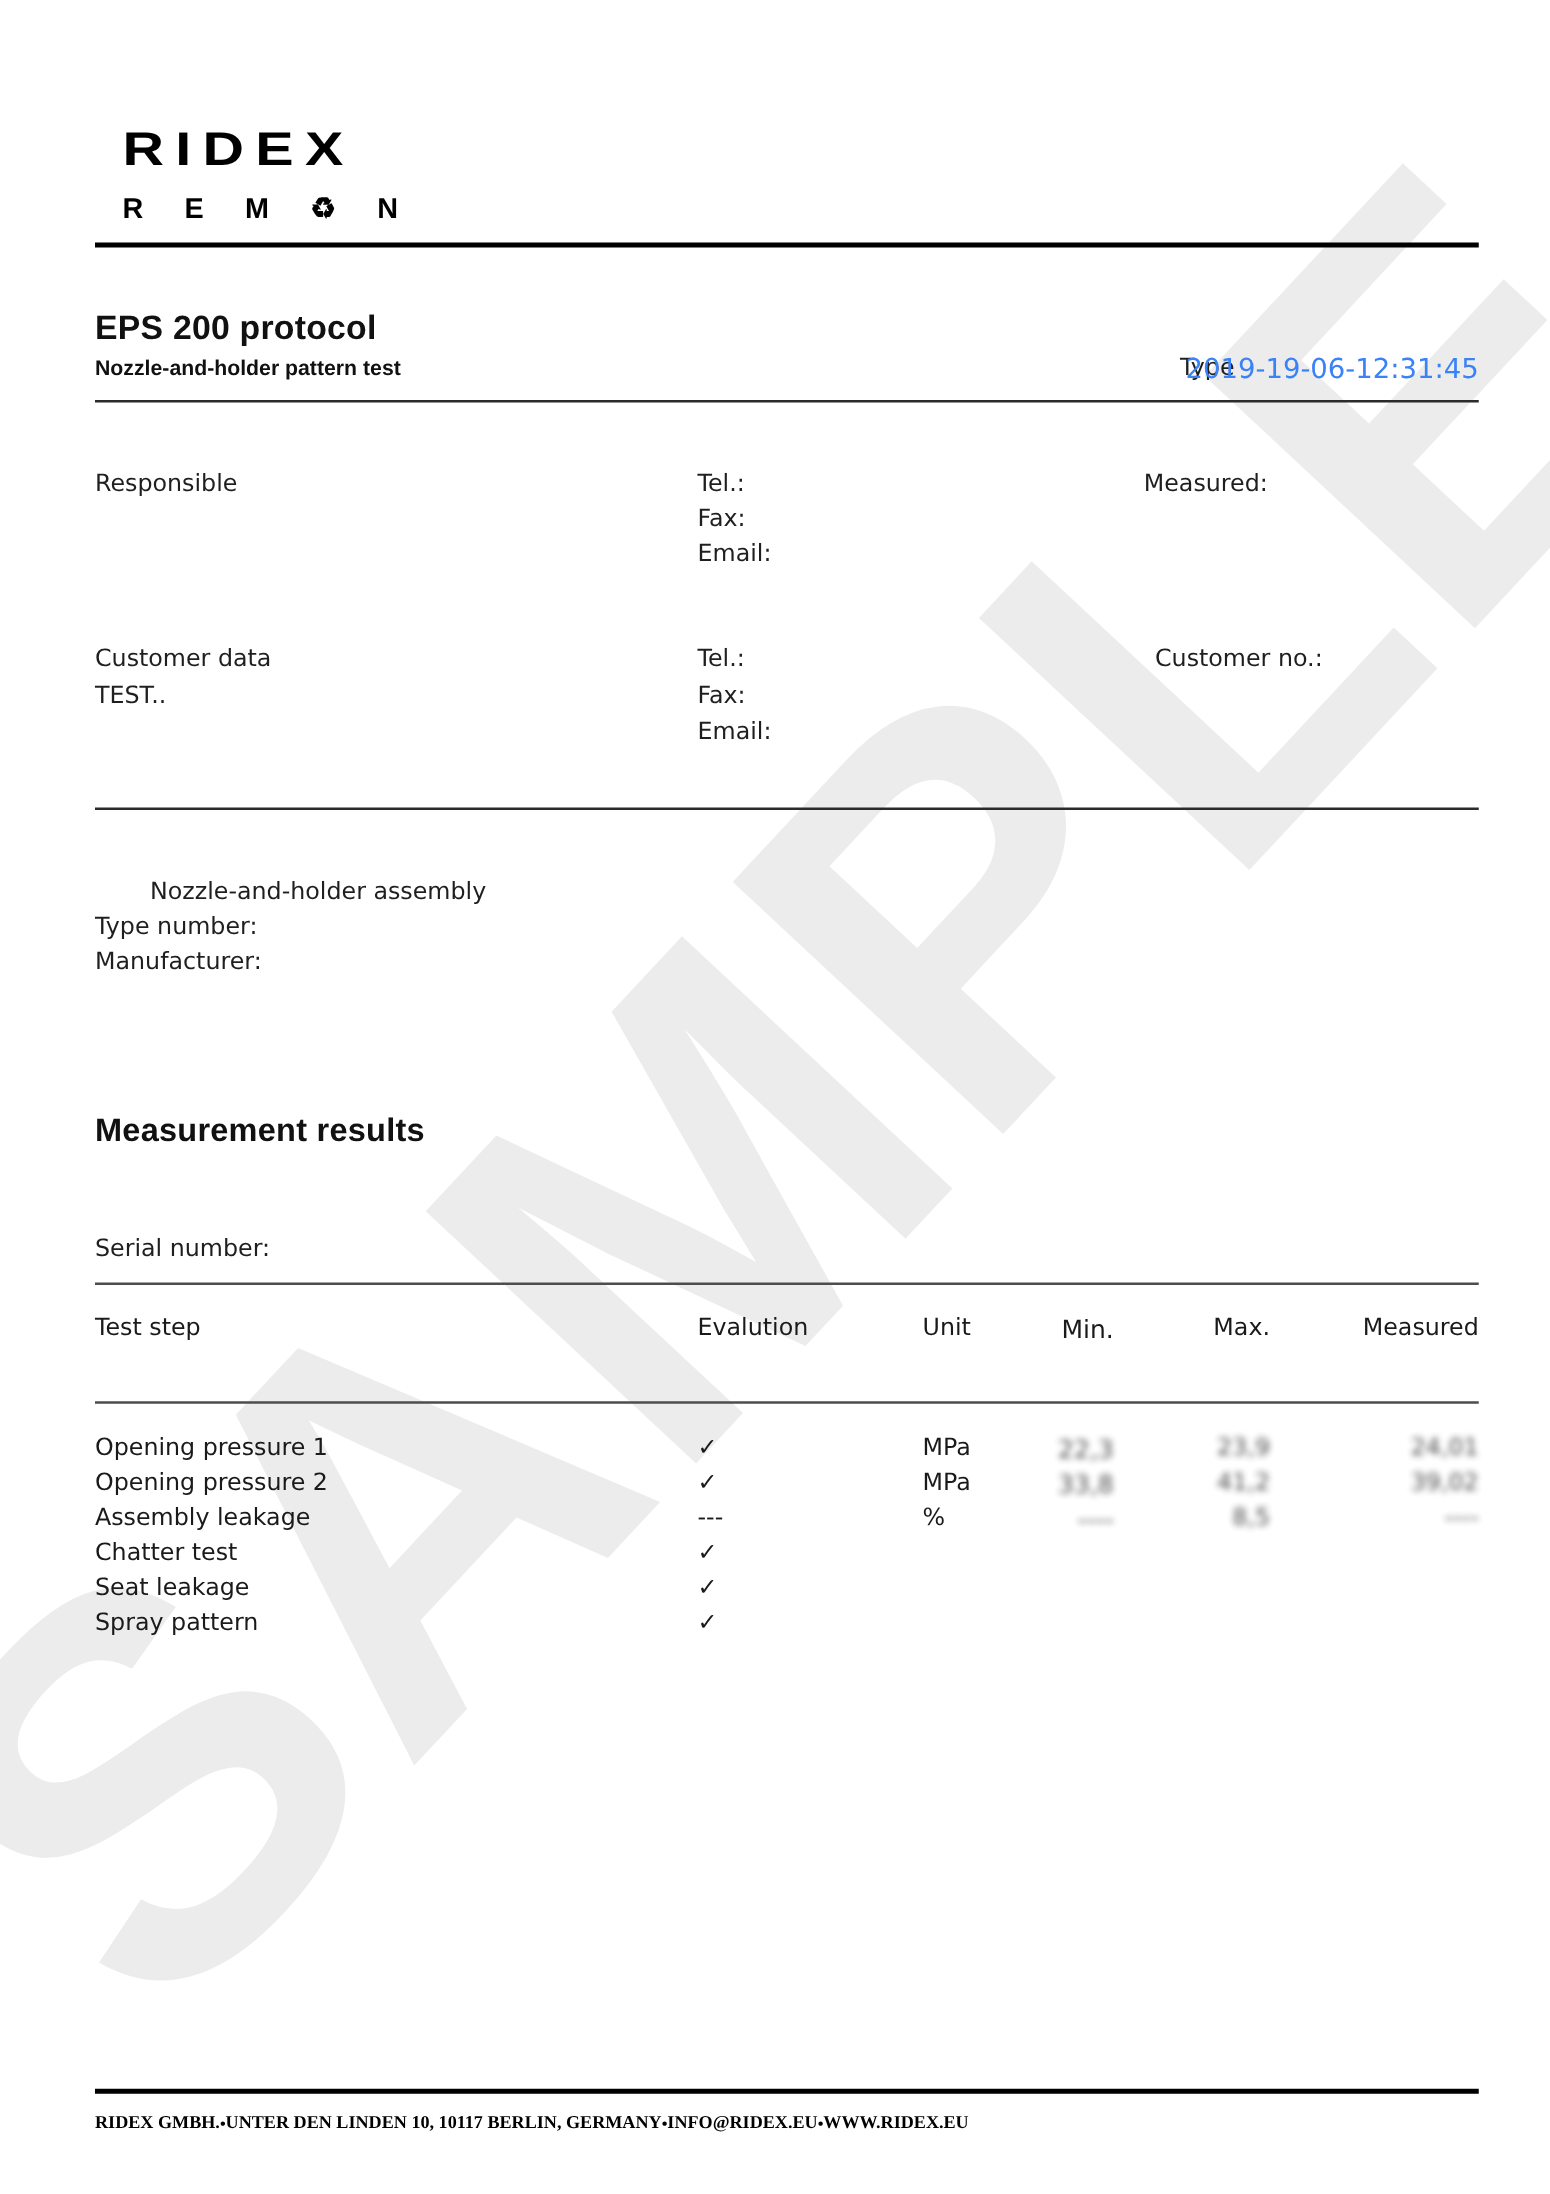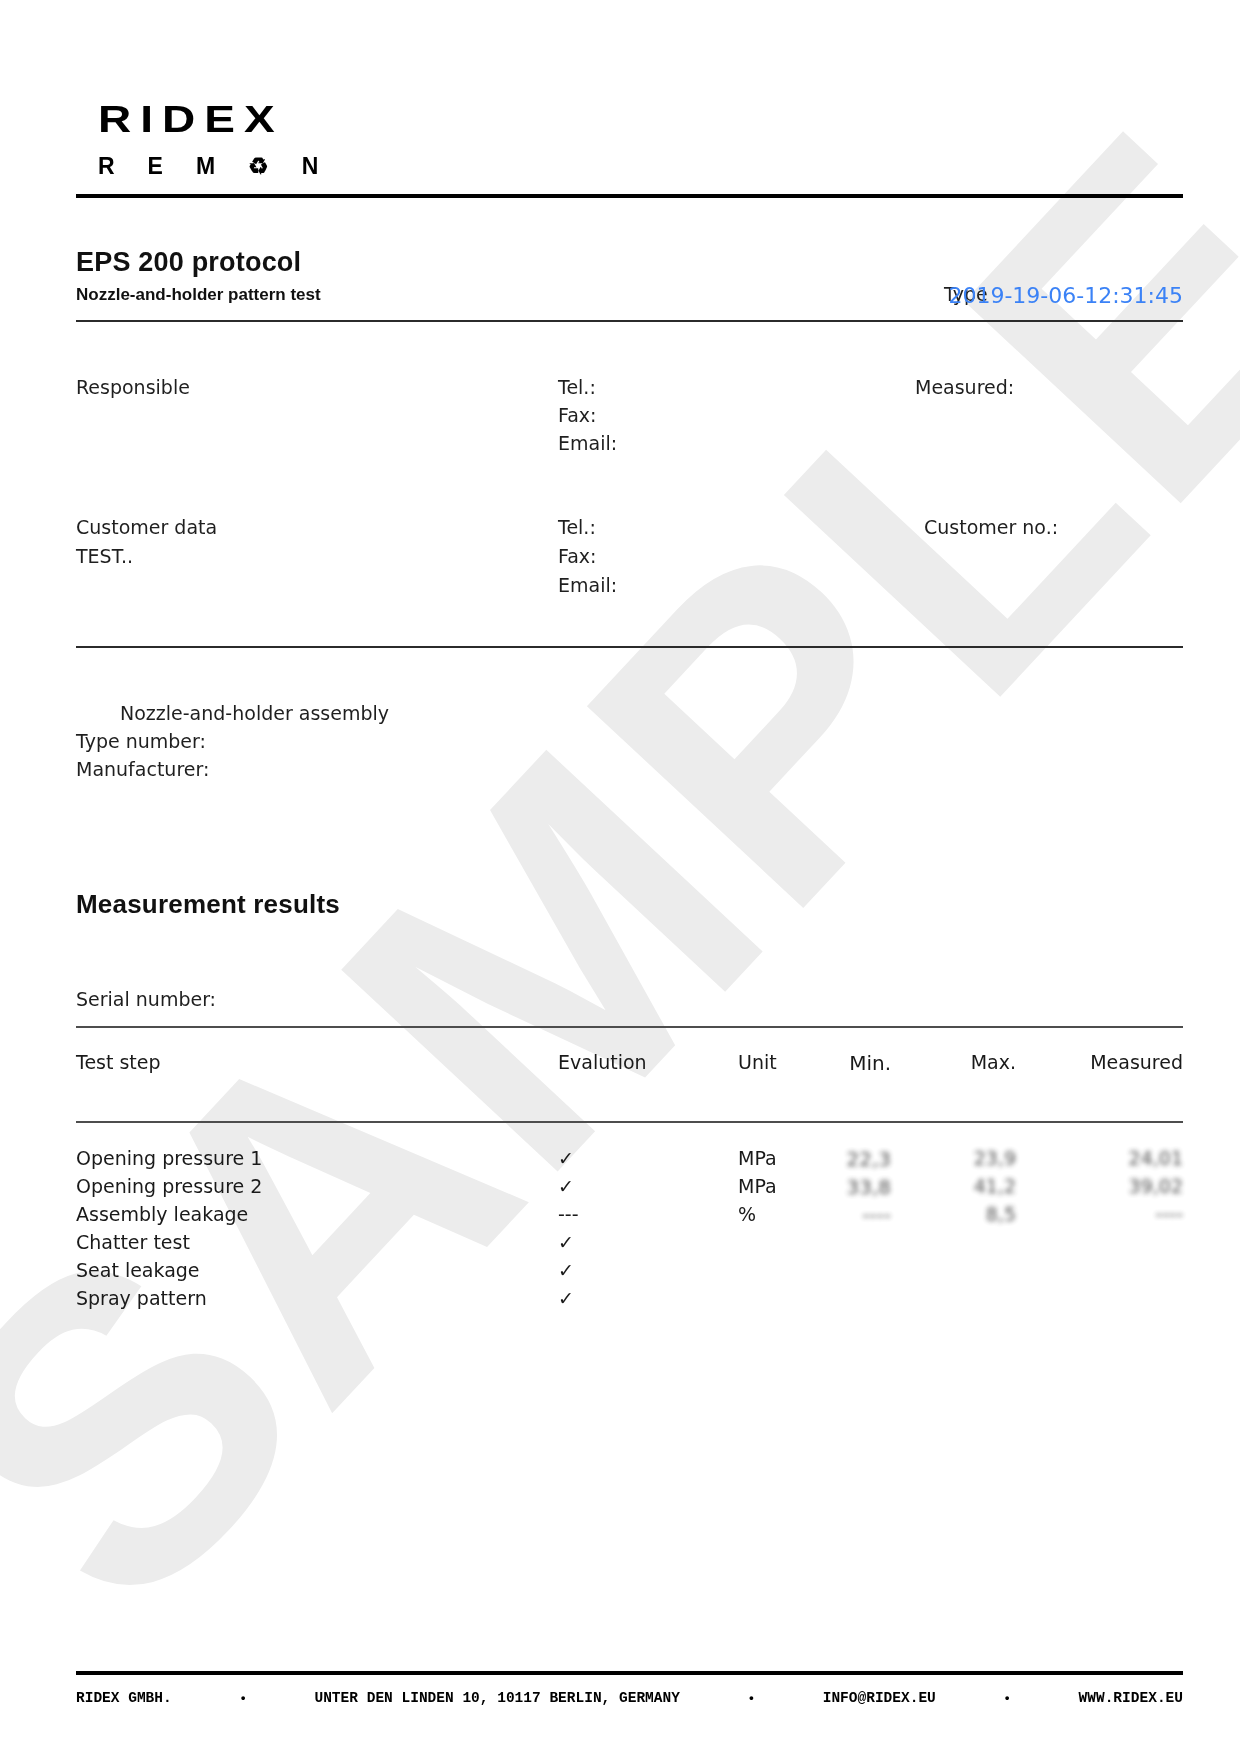--- a/index.html
+++ b/index.html
@@ -57,22 +57,22 @@
   .c-step     { position:absolute; left:0; top:0; font-size:19px; white-space:nowrap; }
   .c-eval     { position:absolute; left:482px; top:0; font-size:19px; }
   .c-unit     { position:absolute; left:662px; top:0; font-size:19px; }
   .c-min      { position:absolute; left:640px; width:175px; top:0; text-align:right; font-size:20px; }
   .c-max      { position:absolute; left:790px; width:150px; top:0; text-align:right; font-size:19px; }
   .c-measured { position:absolute; right:0; width:160px; top:0; text-align:right; font-size:19px; }
   .blur { filter:blur(2.6px); color:#3a3a3a; opacity:0.9; }
   
   .footer {
     position:absolute; left:76px; top:1690px; width:1107px;
-    display:flex; justify-content:space-between; align-items:center;
-    font-family:Liberation Mono, monospace; font-weight:700;
+    display:flex; justify-content:flex-start; align-items:center;
+    font-family:Liberation Serif, serif; font-weight:700;
     font-size:14.5px; letter-spacing:0px; color:#000; white-space:nowrap;
   }
   .footer .dot { font-size:13px; }
 </style>
 </head>
 <body>
 
 <div class="page">
 
   <div class="watermark">SAMPLE</div>

